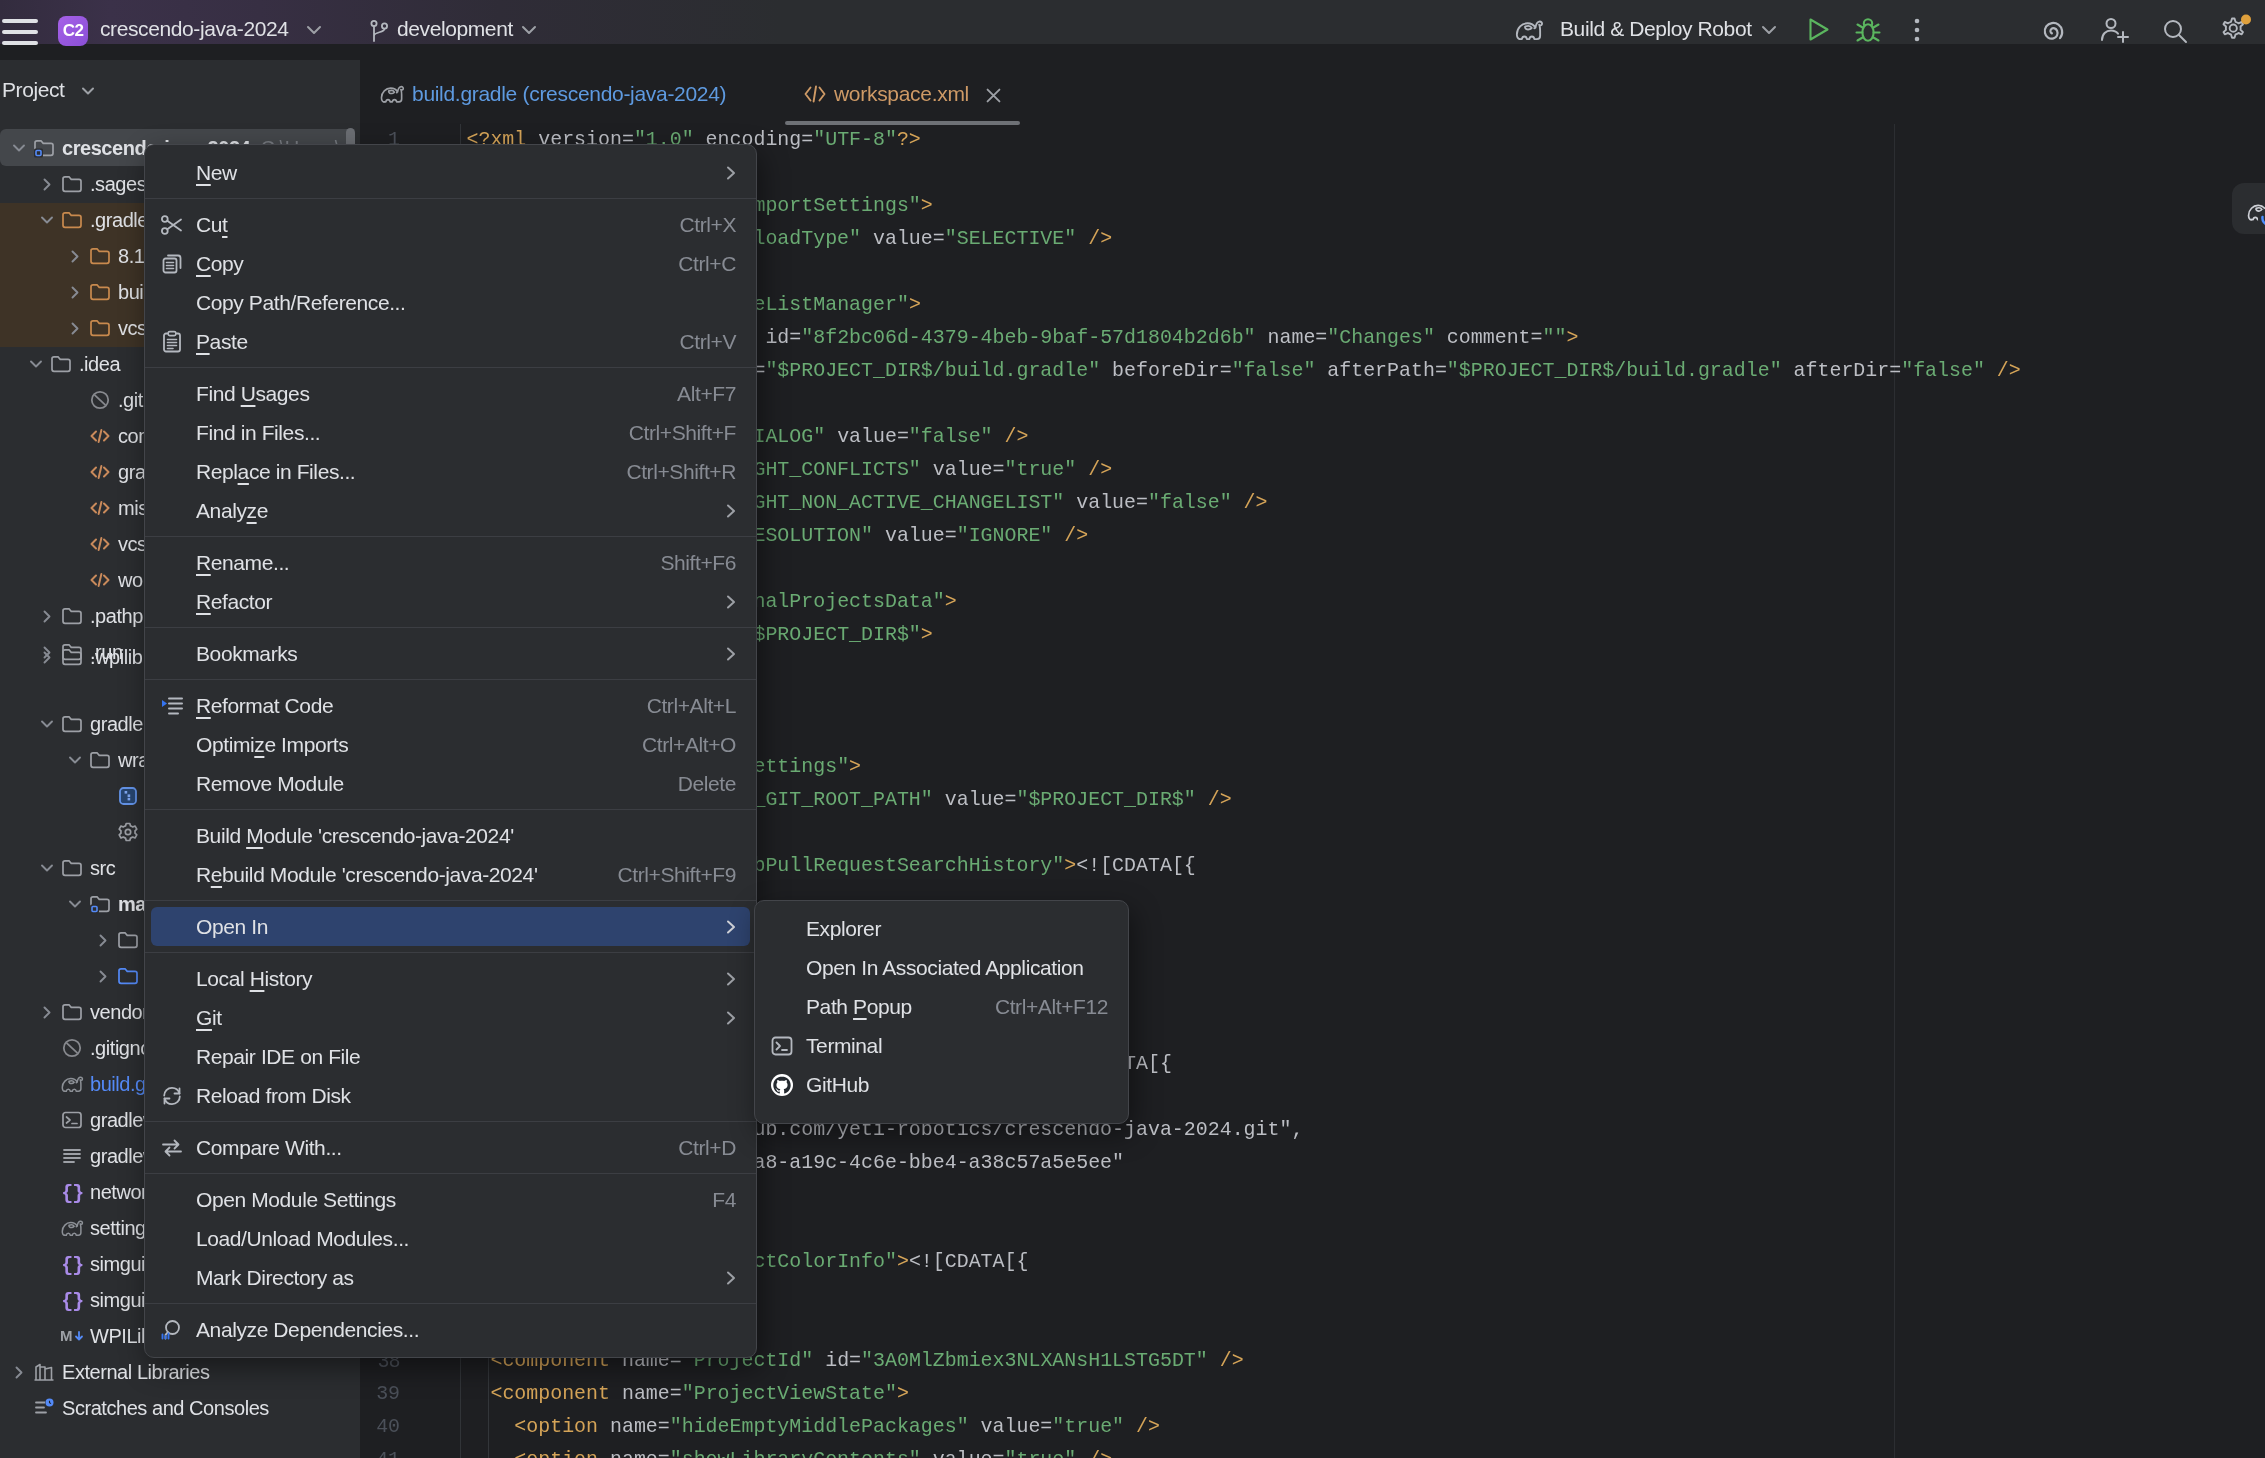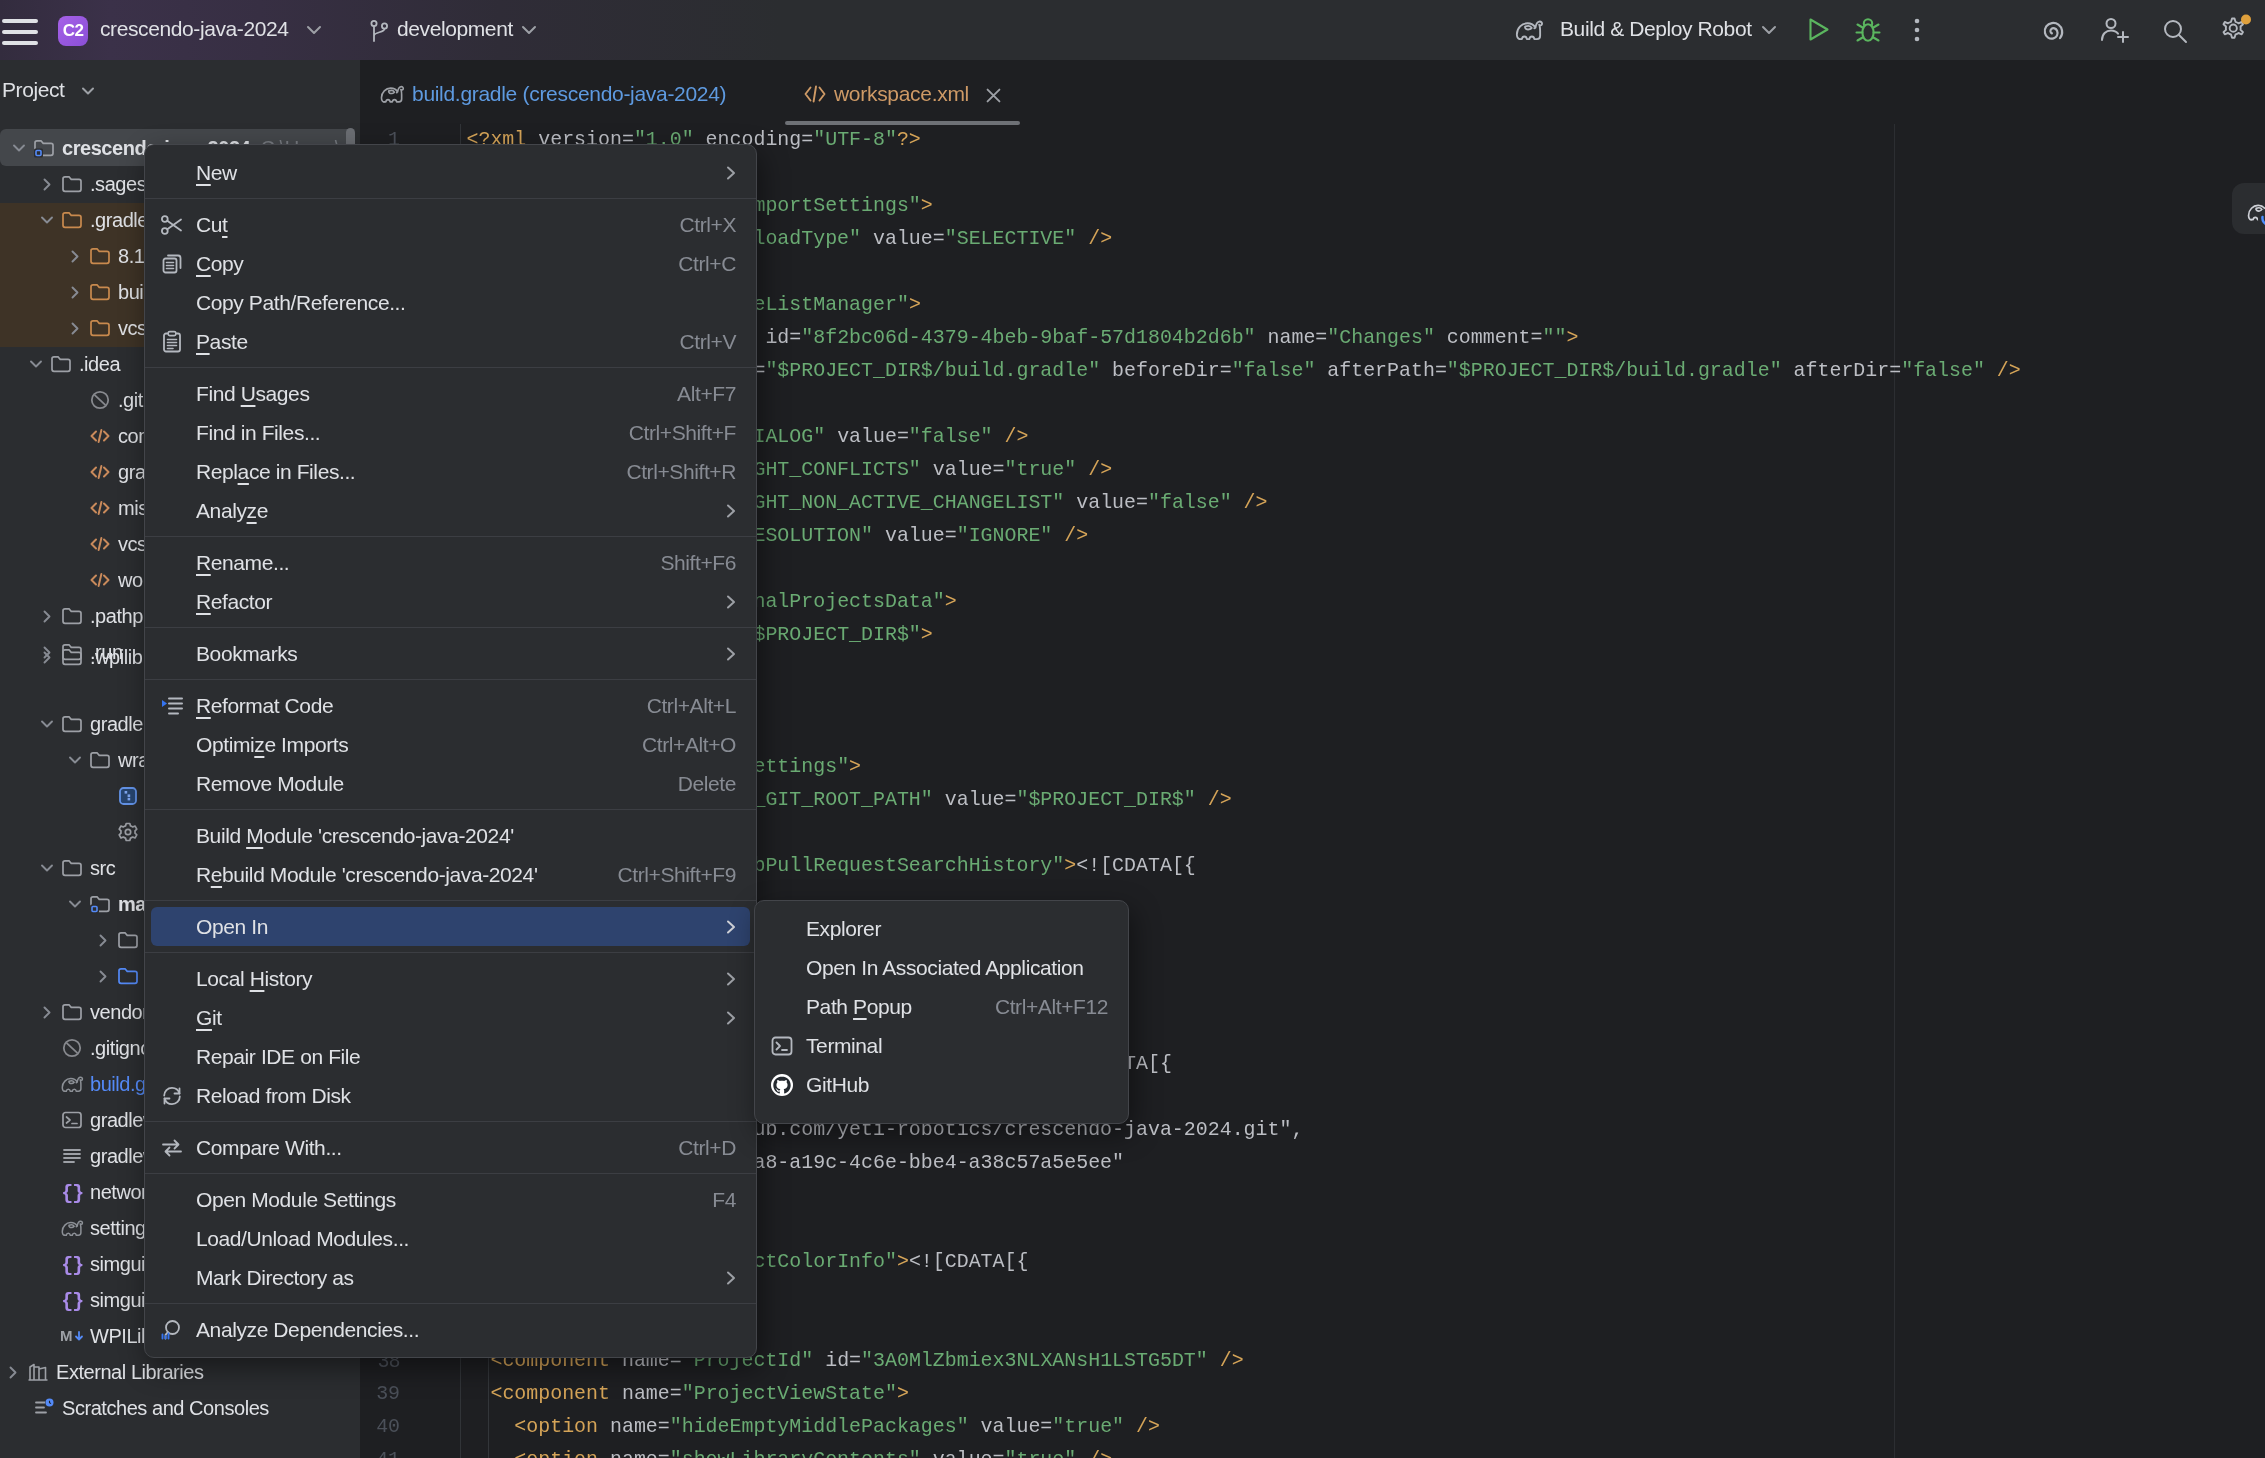--- a/index.html
+++ b/index.html
@@ -1,20 +1,20 @@
 <!DOCTYPE html>
 <html><head>
 <meta charset="utf-8">
 <style>
   * { margin:0; padding:0; box-sizing:border-box; }
   html,body { width:2265px; height:1458px; overflow:hidden; background:#1E1F22;
     font-family:"Liberation Sans", sans-serif; }
   .abs { position:absolute; }
   
-  #toolbar { left:0; top:0; width:2265px; height:60px;
+  #toolbar { left:0; top:0; width:2265px; height:44px;
     background:linear-gradient(90deg,#332C3E 0px,#3B3149 110px,#372F43 260px,#2F2C37 500px,#2B2D30 780px,#2B2D30 100%);
   }
   .tbtext { color:#DFE1E5; font-size:21px; letter-spacing:-0.4px; }
   #c2badge { left:58px; top:16px; width:30px; height:30px; border-radius:8px;
     background:linear-gradient(135deg,#A661E8,#8A4FD6); color:#fff; font-weight:700;
     font-size:17px; text-align:center; line-height:30px; letter-spacing:-0.5px;}
   
   #panel { left:0; top:60px; width:360px; height:1398px; background:#2B2D30; overflow:hidden; }
   #amber { left:0; top:143px; width:354px; height:144px; background:#3E3326; }
   .trow { position:absolute; left:0; height:36px; display:flex; align-items:center; white-space:pre; }
@@ -436,21 +436,21 @@
     <span class="lbl">simgui.json</span>
   </div>
   <div class="trow" style="top:1258px;padding-left:34px">
     <div class="chev"></div>
     <div class="icon"><svg width="26" height="24" viewBox="0 0 26 24">
           <text x="0" y="17" font-family="Liberation Sans" font-size="15" font-weight="700" fill="#9DA0A6">M</text>
           <path d="M19 8 V15 M16 12.5 L19 15.5 L22 12.5" stroke="#548AF7" stroke-width="1.8" fill="none" stroke-linecap="round" stroke-linejoin="round"></path>
         </svg></div>
     <span class="lbl">WPILib-License.md</span>
   </div>
-  <div class="trow" style="top:1294px;padding-left:0">
+  <div class="trow" style="top:1294px;padding-left:6px">
     <div class="chev"><svg width="16" height="15" viewBox="0 0 16 15">
           <use href="#chev-c"></use>
         </svg></div>
     <div class="icon"><svg width="24" height="24" viewBox="0 0 24 24">
           <path d="M4 20 V7 L8 4.5 V20 M8 20 V7 H13 V20 M13 20 V9 L19.5 7.5 V20 M2.5 20 H21.5" stroke="#9DA0A6" stroke-width="1.6" fill="none" stroke-linejoin="round"></path>
         </svg></div>
     <span class="lbl">External Libraries</span>
   </div>
   <div class="trow" style="top:1330px;padding-left:6px">
     <div class="chev"></div>

